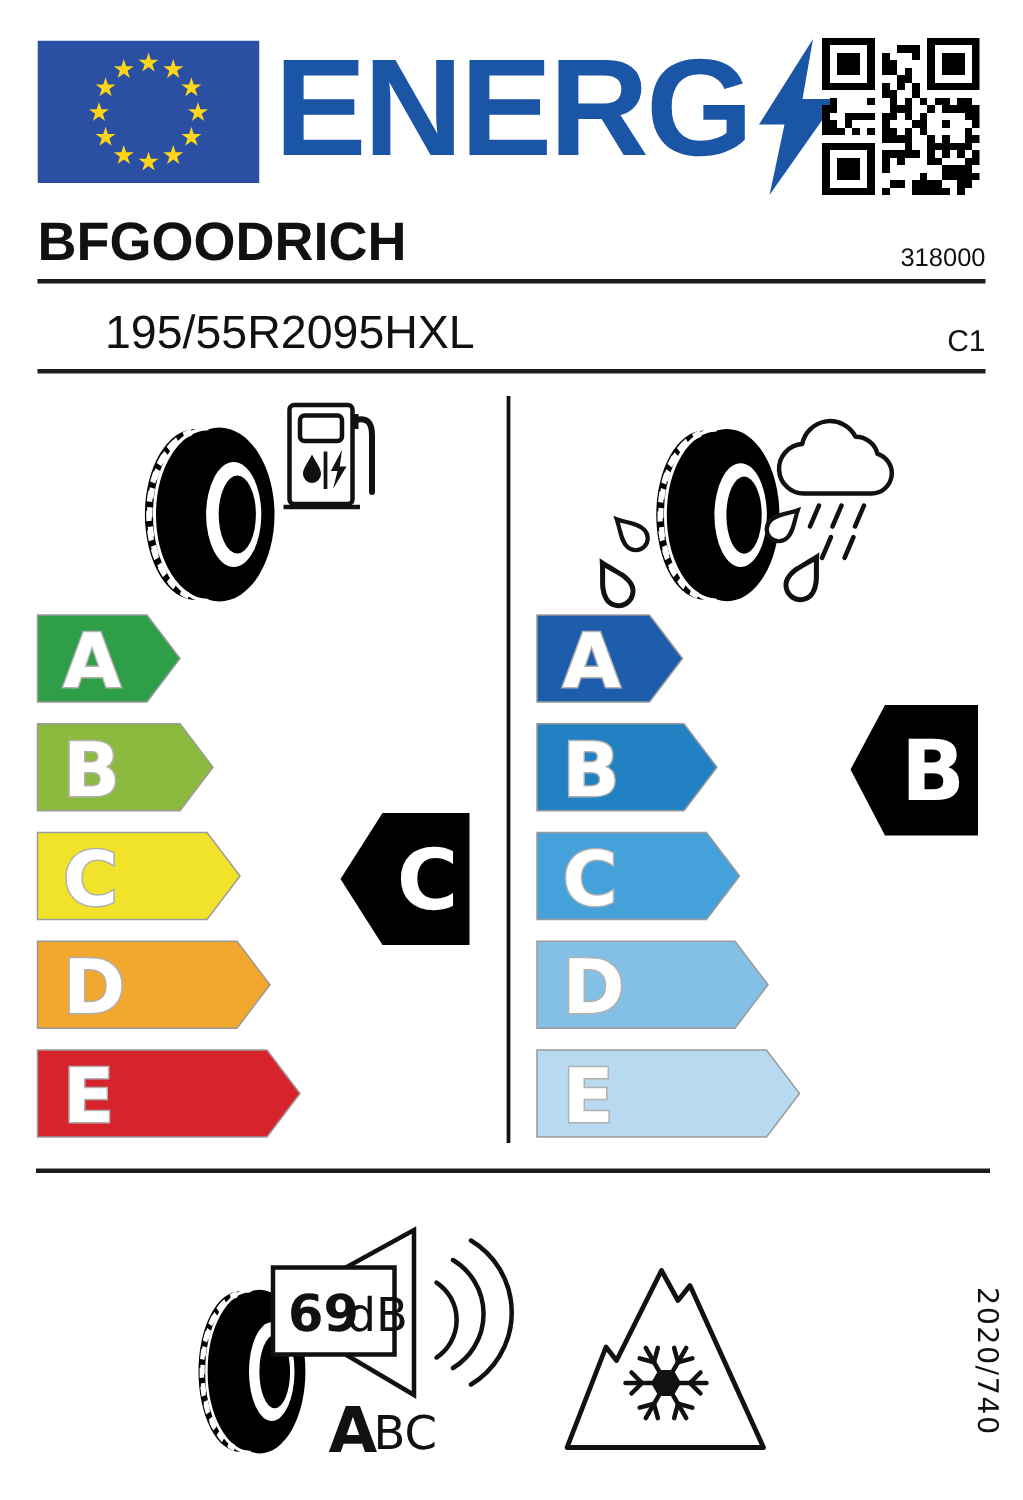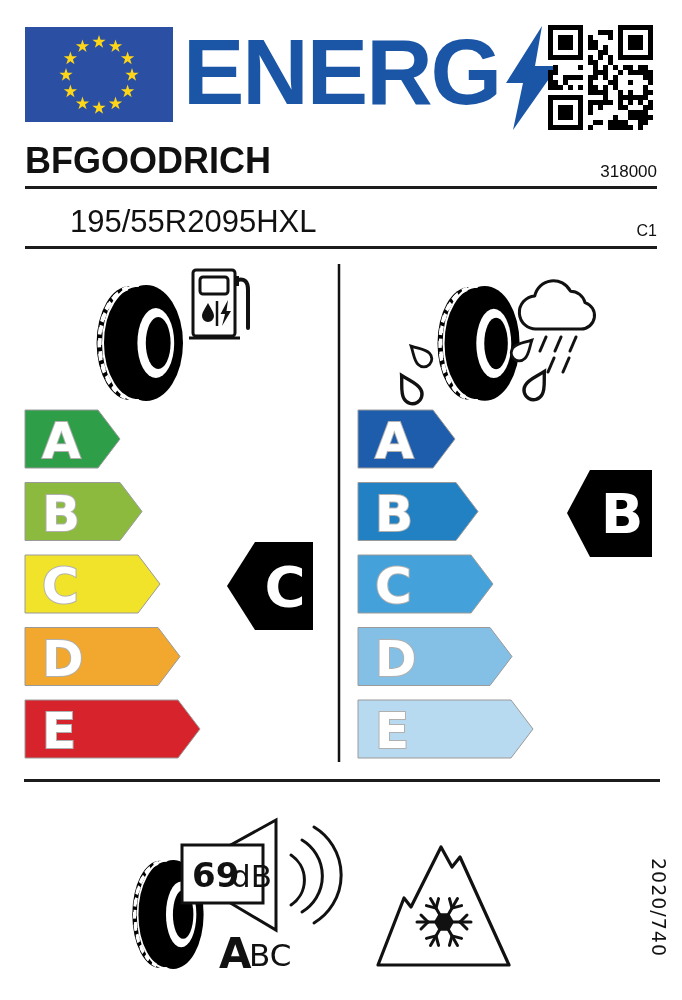--- a/index.html
+++ b/index.html
@@ -15,21 +15,21 @@
   #energy{left:183px;top:26px;z-index:2;display:flex;align-items:flex-start;}
   #energy .word{
     font-size:92px;font-weight:bold;line-height:1.0;color:#1b55a6;letter-spacing:-2px;
   }
   #qr{left:548px;top:25px;z-index:2;}
   #brandrow{left:25px;right:25px;top:148px;height:34px;}
   #brand{font-weight:bold;font-size:36px;}
   #artno{font-size:17px;}
   #sizerow{left:25px;right:25px;top:202px;height:38px;margin-left:45px;}
   #tsize{font-size:31px;}
-  #tclass{font-size:16px;}
+  #tclass{font-size:20px;}
   #rule1{left:25px;right:25px;top:186px;}
   #rule2{left:25px;right:25px;top:246px;}
   #rule3{left:24px;right:22px;top:779px;}
   text{font-family:"DejaVu Sans","Liberation Sans",sans-serif;}
   .clsletter{font-size:50px;font-weight:bold;fill:#fff;stroke:#b0b0b0;stroke-width:2px;paint-order:stroke;}
   .indletter{font-size:56px;font-weight:bold;fill:#fff;text-anchor:middle;}
   .outline{fill:#fff;stroke:#111;}
 </style>
 </head>
 <body>

